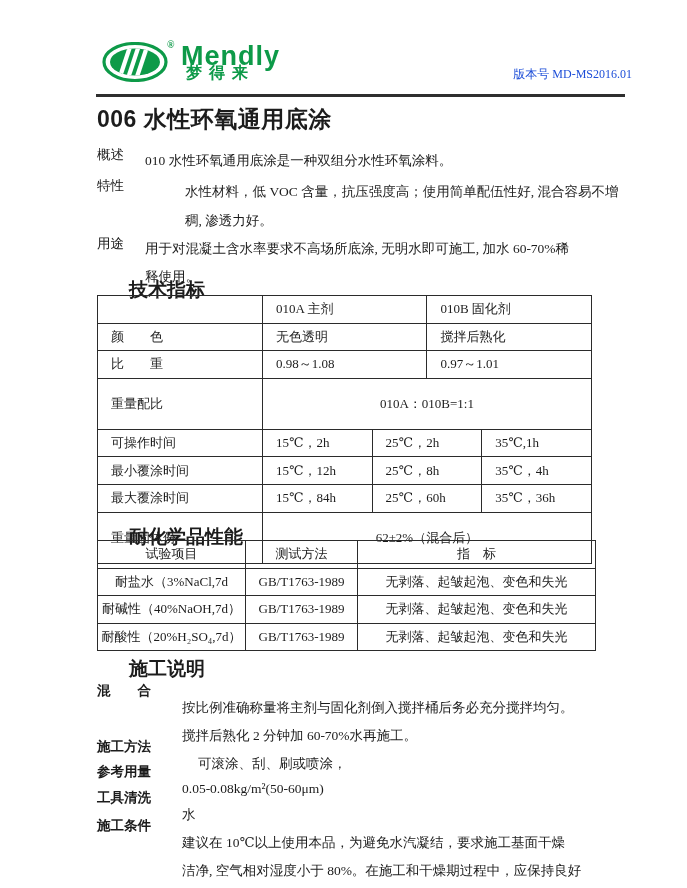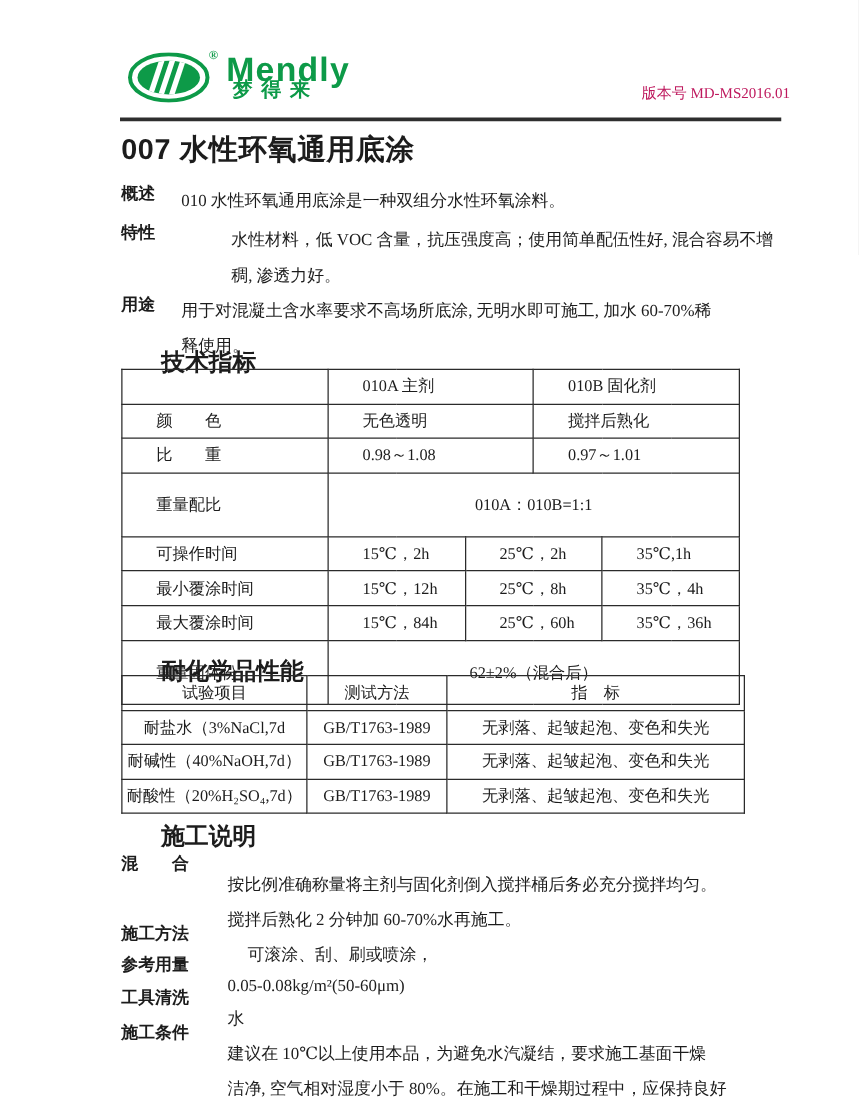--- a/index.html
+++ b/index.html
@@ -11,34 +11,34 @@
   }
   .abs { position:absolute; }
   .hei { font-family:"Liberation Sans","DejaVu Sans",sans-serif; font-weight:bold; }
   .song { font-family:"Liberation Serif","DejaVu Serif",serif; }
   .green { color:#0d9a48; }
 
   
   .brand-name { font-size:27px; letter-spacing:1px; line-height:1; }
   .brand-cn { font-size:16px; letter-spacing:7px; line-height:1; }
   .reg-mark { font-size:10px; font-weight:bold; }
-  .version { font-size:12px; color:#be185d; }
+  .version { font-size:12px; color:#1d4ed8; }
   .rule { height:2.5px; background:#2e2e2e; }
 
   
   .doc-title { font-size:23px; letter-spacing:0.5px; }
   .para { display:flex; font-size:13.5px; }
-  .para .plabel { width:48px; flex:0 0 48px; font-family:"Liberation Sans","DejaVu Sans",sans-serif; font-weight:bold; }
+  .para .plabel { width:48px; flex:0 0 48px; font-family:"Liberation Sans","DejaVu Sans",sans-serif; font-weight:normal; }
   .para .pbody { line-height:29px; }
   .para .pline { white-space:nowrap; }
   .sec-head { font-size:19px;margin-left:32px; }
 
   
   table { border-collapse:collapse; table-layout:fixed; font-size:13px; }
-  td { border:1.5px solid #2b2b2b; height:27.6px; padding:0 0 0 27px; vertical-align:middle; white-space:nowrap; overflow:hidden; }
+  td { border:1.5px solid #2b2b2b; height:27.6px; padding:0 0 0 13px; vertical-align:middle; white-space:nowrap; overflow:hidden; }
   td.center { text-align:center; padding:16px; }
   .chem-table td { text-align:center; padding:0; }
 
   
   .crow { display:flex; font-size:13.5px; }
   .crow .clabel { width:85px; flex:0 0 85px; font-family:"Liberation Sans","DejaVu Sans",sans-serif; font-weight:bold; }
   .crow .cbody { line-height:28px;margin-top:12px; }
   .crow .cline { white-space:nowrap; }
 </style>
 </head>
@@ -57,21 +57,21 @@
       <polygon points="24.5,34 34.5,4 39,4 29,34"></polygon>
       <polygon points="33,34 43,4 47.5,4 37.5,34"></polygon>
     </g>
   </svg>
   <span class="abs green reg-mark" style="left:167px; top:39px;">®</span>
   <div class="abs green hei brand-name" style="left:181px; top:43px;">Mendly</div>
   <div class="abs green hei brand-cn" style="left:186px; top:65px;">梦得来</div>
   <div class="abs version song" style="right:55px; top:66px;">版本号 MD-MS2016.01</div>
   <div class="abs rule" style="left:96px; top:94px; width:529px;"></div>
 
-  <div class="abs hei doc-title" style="left:97px; top:104px;">007 水性环氧通用底涂</div>
+  <div class="abs hei doc-title" style="left:97px; top:104px;">006 水性环氧通用底涂</div>
 
   <div class="abs para" style="left:97px; top:146px;">
     <div class="plabel">概述</div>
     <div class="pbody">
       <div class="pline">010 水性环氧通用底涂是一种双组分水性环氧涂料。</div>
     </div>
   </div>
 
   <div class="abs para" style="left:97px; top:177px;gap:40px;">
     <div class="plabel">特性</div>

